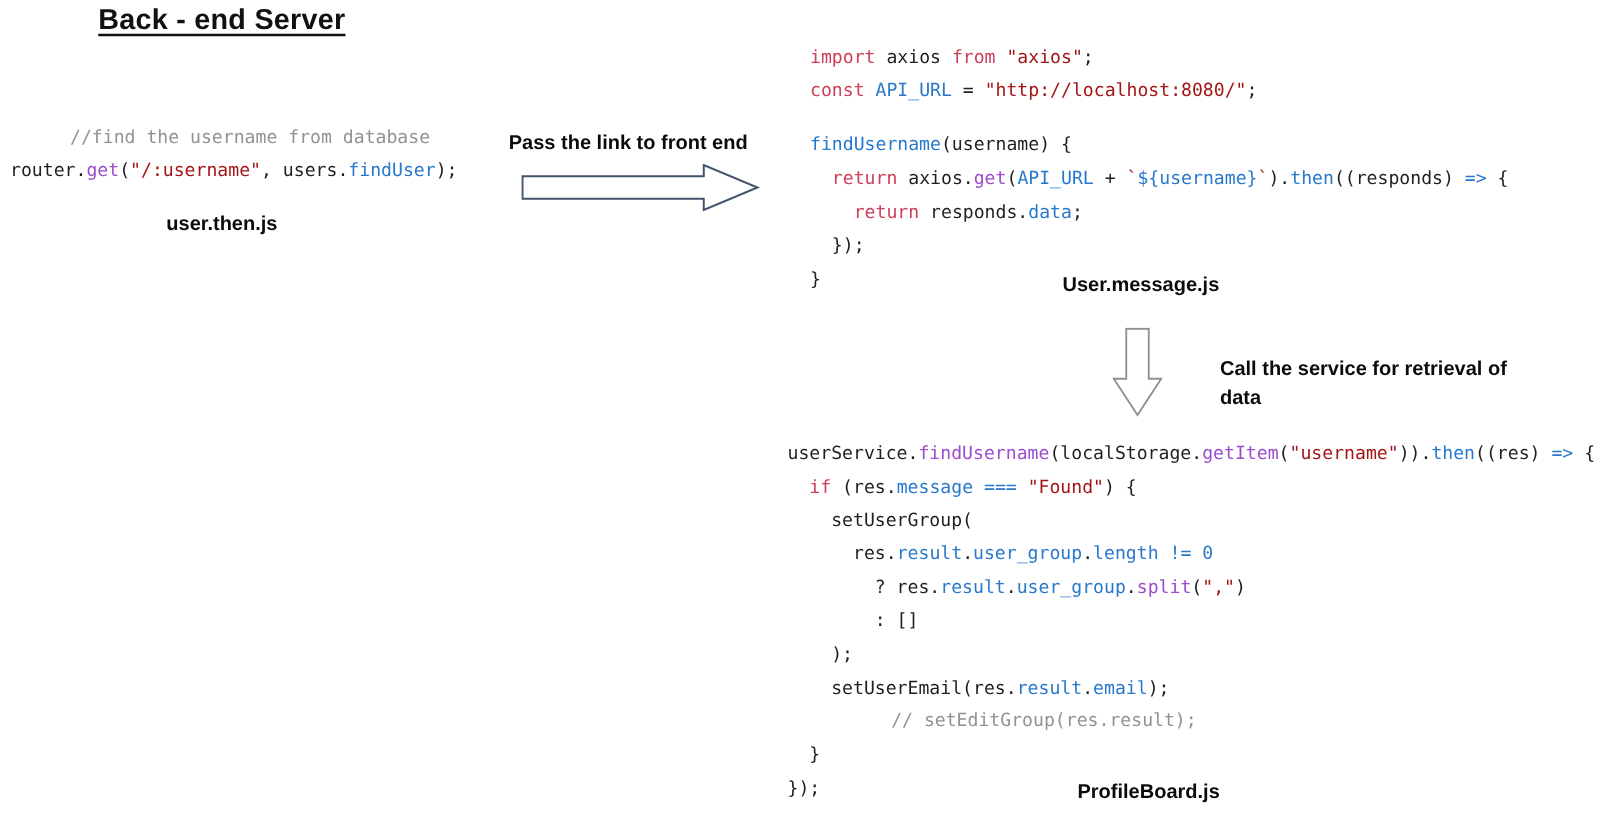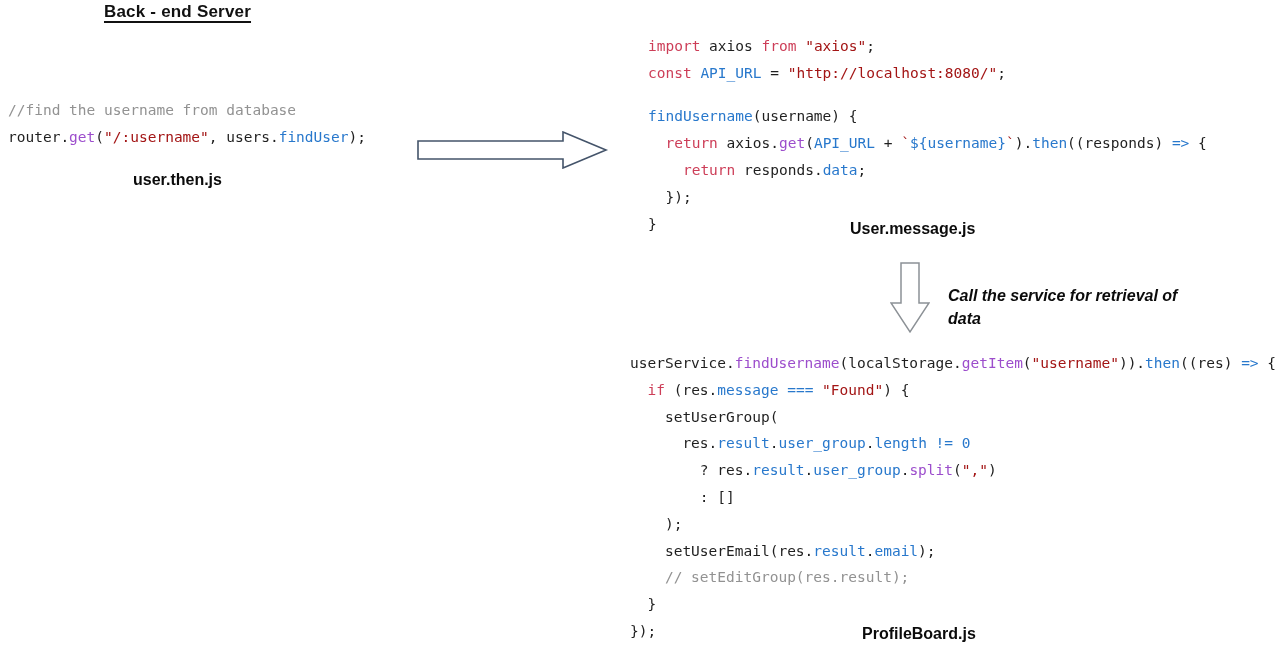--- a/index.html
+++ b/index.html
@@ -5,21 +5,21 @@
   html,body{margin:0;padding:0;background:#fff;}
   #canvas{
     position:relative;
     width:1288px;height:657px;
     background:#ffffff;
     font-family:"Liberation Sans",sans-serif;
     overflow:hidden;
   }
   .title{
     position:absolute;
-    font-size:17px;font-weight:bold;color:#111;
+    font-size:23px;font-weight:bold;color:#111;
     text-align:center;
     letter-spacing:.2px;
   }
   .title span{
     text-decoration:underline;
     text-decoration-thickness:2px;
     text-underline-offset:4px;
   }
   .file-label{
     position:absolute;
@@ -37,50 +37,51 @@
     white-space:pre;
     color:var(--default-text,#1f1f1f);
   }
   .code.tight{line-height:26.8px;}
   .code-line:empty{height:16px;}
   .tok-k{color:var(--keyword,#cd3e58);}
   .tok-s{color:var(--string,#a31515);}
   .tok-f{color:var(--function-name,#9c4dcc);}
   .tok-v{color:var(--variable,#2878cc);}
   .tok-b{color:var(--operator,#2878cc);}
-  .tok-c{color:var(--comment,#929292);}
+  .tok-c{color:var(--comment,#929292);margin-left:48px;}
   .tok-d{color:var(--default-text,#1f1f1f);}
   .arrow-svg{position:absolute;display:block;}
 </style>
 </head>
 <body>
 
 <div id="canvas">
 
   <div class="title" style="left:20px;top:2px;width:315px;">
     <span>Back - end Server</span>
   </div>
 
   <div class="code" style="left:8px;top:97px;"><div class="code-line"><span class="tok-c">//find the username from database</span></div><div class="code-line"><span class="tok-d">router.</span><span class="tok-f">get</span><span class="tok-d">(</span><span class="tok-s">"/:username"</span><span class="tok-d">, users.</span><span class="tok-v">findUser</span><span class="tok-d">);</span></div></div>
 
   <div class="file-label" style="left:60px;top:171px;width:235px;text-align:center;">user.then.js</div>
 
+  <div class="flow-label" style="left:407px;top:106px;">Pass the link to front end</div>
 
   <svg class="arrow-svg" style="left:417px;top:131px;" width="192" height="38" viewBox="0 0 192 38">
     <polygon points="1,10 146,10 146,1 189,19 146,37 146,28 1,28" fill="#ffffff" stroke="var(--arrow-right-outline,#44546a)" stroke-width="1.6"></polygon>
   </svg>
 
 
   <div class="code" style="left:648px;top:33px;"><div class="code-line"><span class="tok-k">import</span><span class="tok-d"> axios </span><span class="tok-k">from</span><span class="tok-d"> </span><span class="tok-s">"axios"</span><span class="tok-d">;</span></div><div class="code-line"><span class="tok-k">const</span><span class="tok-d"> </span><span class="tok-v">API_URL</span><span class="tok-d"> = </span><span class="tok-s">"http://localhost:8080/"</span><span class="tok-d">;</span></div><div class="code-line"></div><div class="code-line"><span class="tok-v">findUsername</span><span class="tok-d">(username) {</span></div><div class="code-line"><span class="tok-d">  </span><span class="tok-k">return</span><span class="tok-d"> axios.</span><span class="tok-f">get</span><span class="tok-d">(</span><span class="tok-v">API_URL</span><span class="tok-d"> + </span><span class="tok-s">`</span><span class="tok-b">${username}</span><span class="tok-s">`</span><span class="tok-d">).</span><span class="tok-b">then</span><span class="tok-d">((responds) </span><span class="tok-b">=&gt;</span><span class="tok-d"> {</span></div><div class="code-line"><span class="tok-d">    </span><span class="tok-k">return</span><span class="tok-d"> responds.</span><span class="tok-v">data</span><span class="tok-d">;</span></div><div class="code-line"><span class="tok-d">  });</span></div><div class="code-line"><span class="tok-d">}</span></div></div>
 
   <div class="file-label" style="left:850px;top:220px;">User.message.js</div>
 
   <svg class="arrow-svg" style="left:890px;top:262px;" width="40" height="72" viewBox="0 0 40 72">
     <polygon points="11,1 29,1 29,41 39,41 20,70 1,41 11,41" fill="#ffffff" stroke="var(--arrow-down-outline,#8c9196)" stroke-width="1.5"></polygon>
   </svg>
 
-  <div class="flow-label" style="left:948px;top:284px;width:258px;line-height:23px;font-style:italic;">Call the service for retrieval of data</div>
+  <div class="flow-label" style="left:976px;top:284px;width:258px;line-height:23px;">Call the service for retrieval of data</div>
 
   <div class="code tight" style="left:630px;top:350px;"><div class="code-line"><span class="tok-d">userService.</span><span class="tok-f">findUsername</span><span class="tok-d">(localStorage.</span><span class="tok-f">getItem</span><span class="tok-d">(</span><span class="tok-s">"username"</span><span class="tok-d">)).</span><span class="tok-b">then</span><span class="tok-d">((res) </span><span class="tok-b">=&gt;</span><span class="tok-d"> {</span></div><div class="code-line"><span class="tok-d">  </span><span class="tok-k">if</span><span class="tok-d"> (res.</span><span class="tok-v">message</span><span class="tok-d"> </span><span class="tok-b">===</span><span class="tok-d"> </span><span class="tok-s">"Found"</span><span class="tok-d">) {</span></div><div class="code-line"><span class="tok-d">    setUserGroup(</span></div><div class="code-line"><span class="tok-d">      res.</span><span class="tok-v">result</span><span class="tok-d">.</span><span class="tok-v">user_group</span><span class="tok-d">.</span><span class="tok-v">length</span><span class="tok-d"> </span><span class="tok-b">!=</span><span class="tok-d"> </span><span class="tok-b">0</span></div><div class="code-line"><span class="tok-d">        ? res.</span><span class="tok-v">result</span><span class="tok-d">.</span><span class="tok-v">user_group</span><span class="tok-d">.</span><span class="tok-f">split</span><span class="tok-d">(</span><span class="tok-s">","</span><span class="tok-d">)</span></div><div class="code-line"><span class="tok-d">        : []</span></div><div class="code-line"><span class="tok-d">    );</span></div><div class="code-line"><span class="tok-d">    setUserEmail(res.</span><span class="tok-v">result</span><span class="tok-d">.</span><span class="tok-v">email</span><span class="tok-d">);</span></div><div class="code-line"><span class="tok-c">    // setEditGroup(res.result);</span></div><div class="code-line"><span class="tok-d">  }</span></div><div class="code-line"><span class="tok-d">});</span></div></div>
 
   <div class="file-label" style="left:862px;top:625px;text-align:center;">ProfileBoard.js</div>
 
 </div>
 
 </body></html>

